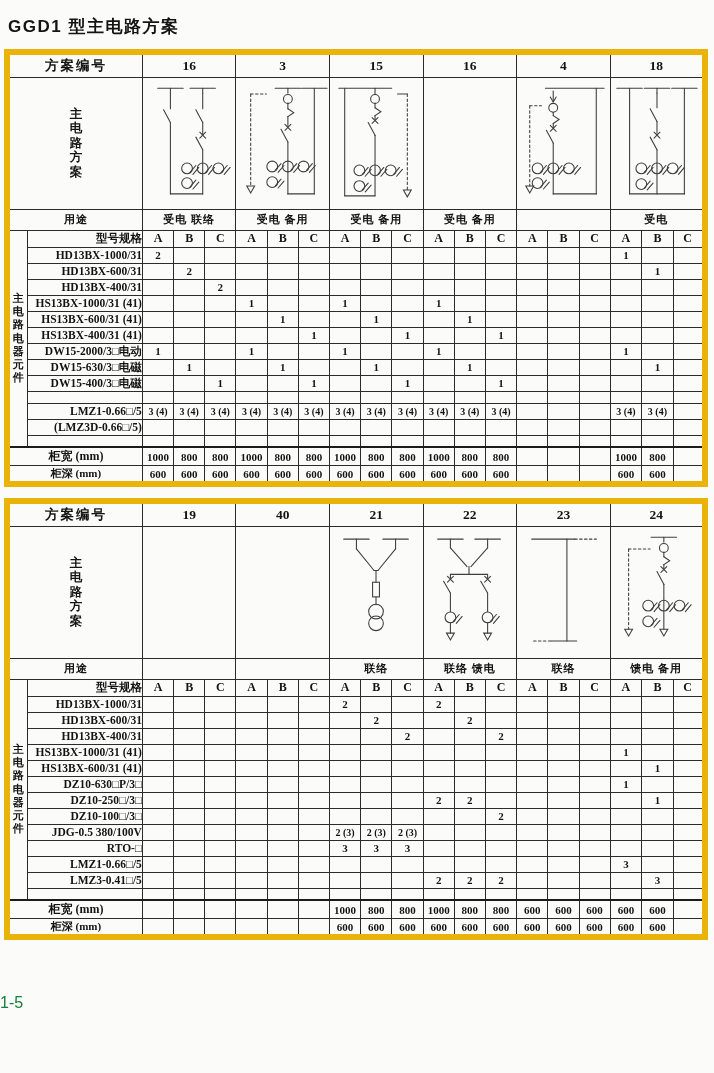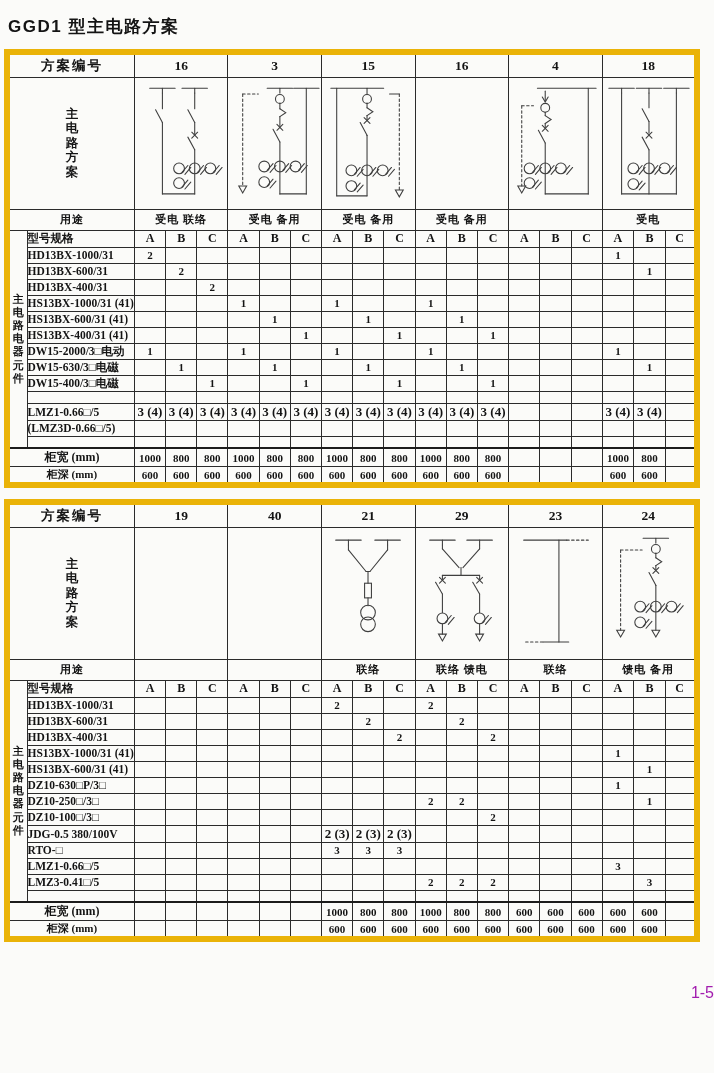--- a/index.html
+++ b/index.html
@@ -11,34 +11,34 @@
   table.scheme-table{border-collapse:collapse;table-layout:fixed;margin:11px 0 0 4px;
          border:6px solid #eab308}
   .scheme-table td{border:1px solid #2b2b2b;text-align:center;vertical-align:middle;
          font-weight:bold;padding:0;overflow:hidden;white-space:nowrap;font-size:11.5px}
   .r-head td{height:25px;font-size:13.5px;letter-spacing:2px}
   .r-head td.schno{letter-spacing:0}
   .r-diag td{height:132px}
   .r-usage td{height:21px;font-size:11px;letter-spacing:1px}
   .r-abc td{height:17px;font-size:12px}
   .r-model td{height:16px}
-  td.model{text-align:left;padding-left:0;font-size:11.5px}
+  td.model{text-align:right;padding-left:8px;font-size:11.5px}
   .r-blank td{height:12px}
   .r-foot td{height:17px;border-top:2px solid #1c1c1c;font-size:12px}
   .r-foot2 td{height:17px;font-size:11px}
   td.val{font-size:11px}
-  td.val.sm{font-size:13px}
+  td.val.sm{font-size:10px}
   td.vcol{padding:0}
   .vtext{display:flex;flex-direction:column;align-items:center;justify-content:center;
          font-size:12.5px;line-height:1.15;letter-spacing:0}
   .vtext.sm{font-size:11px;line-height:1.2}
   .vtext span{display:block}
   .diag svg{display:block;margin:0 auto}
-  .page-num{text-align:right;margin-top:42px;font-size:16px;
-            font-family:"Liberation Sans","DejaVu Sans",sans-serif;color:#a21caf}
+  .page-num{text-align:left;margin-top:54px;font-size:16px;
+            font-family:"Liberation Sans","DejaVu Sans",sans-serif;color:#15803d}
 </style>
 </head>
 <body>
 
 <div class="page">
   <div class="title">GGD1 型主电路方案</div>
   <div id="table1-mount">
       <table class="scheme-table">
         <colgroup>
           <col style="width:20px">
@@ -625,21 +625,21 @@
           <col style="width:31.2px">
           <col style="width:31.2px">
           <col style="width:31.2px">
         </colgroup>
         <tbody>
           <tr class="r-head">
             <td colspan="2">方案编号</td>
             <td colspan="3" class="schno">19</td>
             <td colspan="3" class="schno">40</td>
             <td colspan="3" class="schno">21</td>
-            <td colspan="3" class="schno">29</td>
+            <td colspan="3" class="schno">22</td>
             <td colspan="3" class="schno">23</td>
             <td colspan="3" class="schno">24</td>
           </tr>
           <tr class="r-diag">
             <td colspan="2">
               <div class="vtext">
                 <span>主</span>
                 <span>电</span>
                 <span>路</span>
                 <span>方</span>

